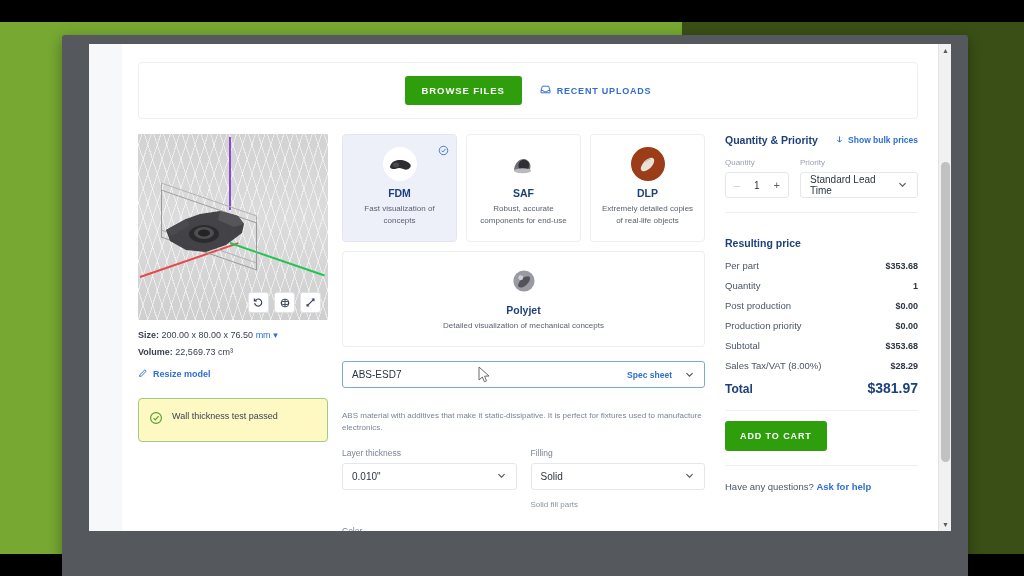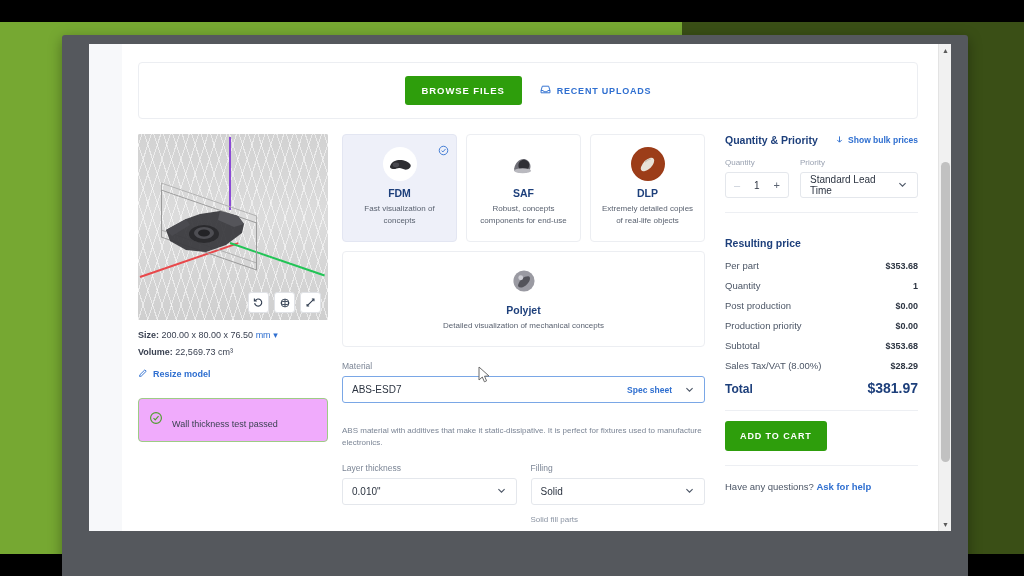--- a/index.html
+++ b/index.html
@@ -140,22 +140,22 @@
   #unit-select { color: #2f6fd0; cursor: pointer; }
   #resize-model-link {
     display: flex; align-items: center; gap: 5px;
     color: #2f6fd0; font-size: 9px; font-weight: bold; cursor: pointer;
     margin-top: 11px;
   }
 
   
   #wall-thickness-box {
     margin-top: 18px; border: 1px solid #9dcc85; border-radius: 4px;
-    background: #f0abfc; padding: 12px 10px;
-    display: flex; align-items: flex-end; gap: 9px;
+    background: #fef9c3; padding: 12px 10px;
+    display: flex; align-items: flex-start; gap: 9px;
   }
   #wall-thickness-text { font-size: 9px; color: #3b4252; }
 
   
   #tech-row { display: flex; gap: 9px; }
   .tech-card {
     flex: 1; border: 1px solid #eceef2; border-radius: 4px;
     background: #fff; padding: 12px 8px 14px;
     text-align: center; cursor: pointer; position: relative;
     min-height: 96px;
@@ -389,21 +389,21 @@
 
             <div class="tech-card">
               <div class="tech-icon-wrap">
                 <svg width="27" height="22" viewBox="0 0 32 26">
                   <path d="M5 18c1-6 6-11 11-11 4 0 7 3 8 7 1 4-1 8-5 9-5 1-11 0-14-2z" fill="#6f6f77"></path>
                   <path d="M13 9c3-2 7-1 9 2 2 4 0 9-4 10-4 1-8-2-8-6 0-3 1-5 3-6z" fill="#2f2f35"></path>
                   <ellipse cx="15" cy="21" rx="10" ry="3" fill="#b9b9bf"></ellipse>
                 </svg>
               </div>
               <div class="tech-name">SAF</div>
-              <div class="tech-desc">Robust, concepts components for end-use</div>
+              <div class="tech-desc">Robust, accurate components for end-use</div>
             </div>
 
             <div class="tech-card">
               <div class="tech-icon-wrap" style="background:#9b3b17;">
                 <svg width="32" height="32" viewBox="0 0 32 32">
                   <circle cx="16" cy="16" r="16" fill="#9c3d19"></circle>
                   <path d="M9 19c2-5 5-8 9-9 3-1 5 1 4 4-1 4-5 8-9 9-3 1-5-1-4-4z" fill="#e8e2d8"></path>
                   <path d="M13 14c2-2 4-3 6-3" stroke="#c9c2b6" stroke-width="1.2" fill="none"></path>
                 </svg>
               </div>
@@ -418,21 +418,20 @@
                 <circle cx="16" cy="16" r="13" fill="#9a9aa2"></circle>
                 <path d="M9 20c2-6 7-10 12-10 2 0 3 2 2 5-2 5-7 9-11 9-3 0-4-2-3-4z" fill="#53535a"></path>
                 <circle cx="12" cy="12" r="3" fill="#cfcfd5"></circle>
               </svg>
             </div>
             <div class="tech-name">Polyjet</div>
             <div class="tech-desc">Detailed visualization of mechanical concepts</div>
           </div>
 
           <div id="material-block">
-            <div class="field-label">Material</div>
             <div id="material-select">
               <span id="material-value">ABS-ESD7</span>
               <span id="spec-sheet-link">Spec sheet</span>
               <span>
                 <svg width="11" height="11" viewBox="0 0 16 16" fill="none" stroke="#4b5565" stroke-width="1.6">
                   <path d="M3.5 6 8 10.4 12.5 6"></path>
                 </svg>
               </span>
             </div>
             <div id="material-desc">ABS material with additives that make it static-dissipative. It is perfect for fixtures used to manufacture electronics.</div>

